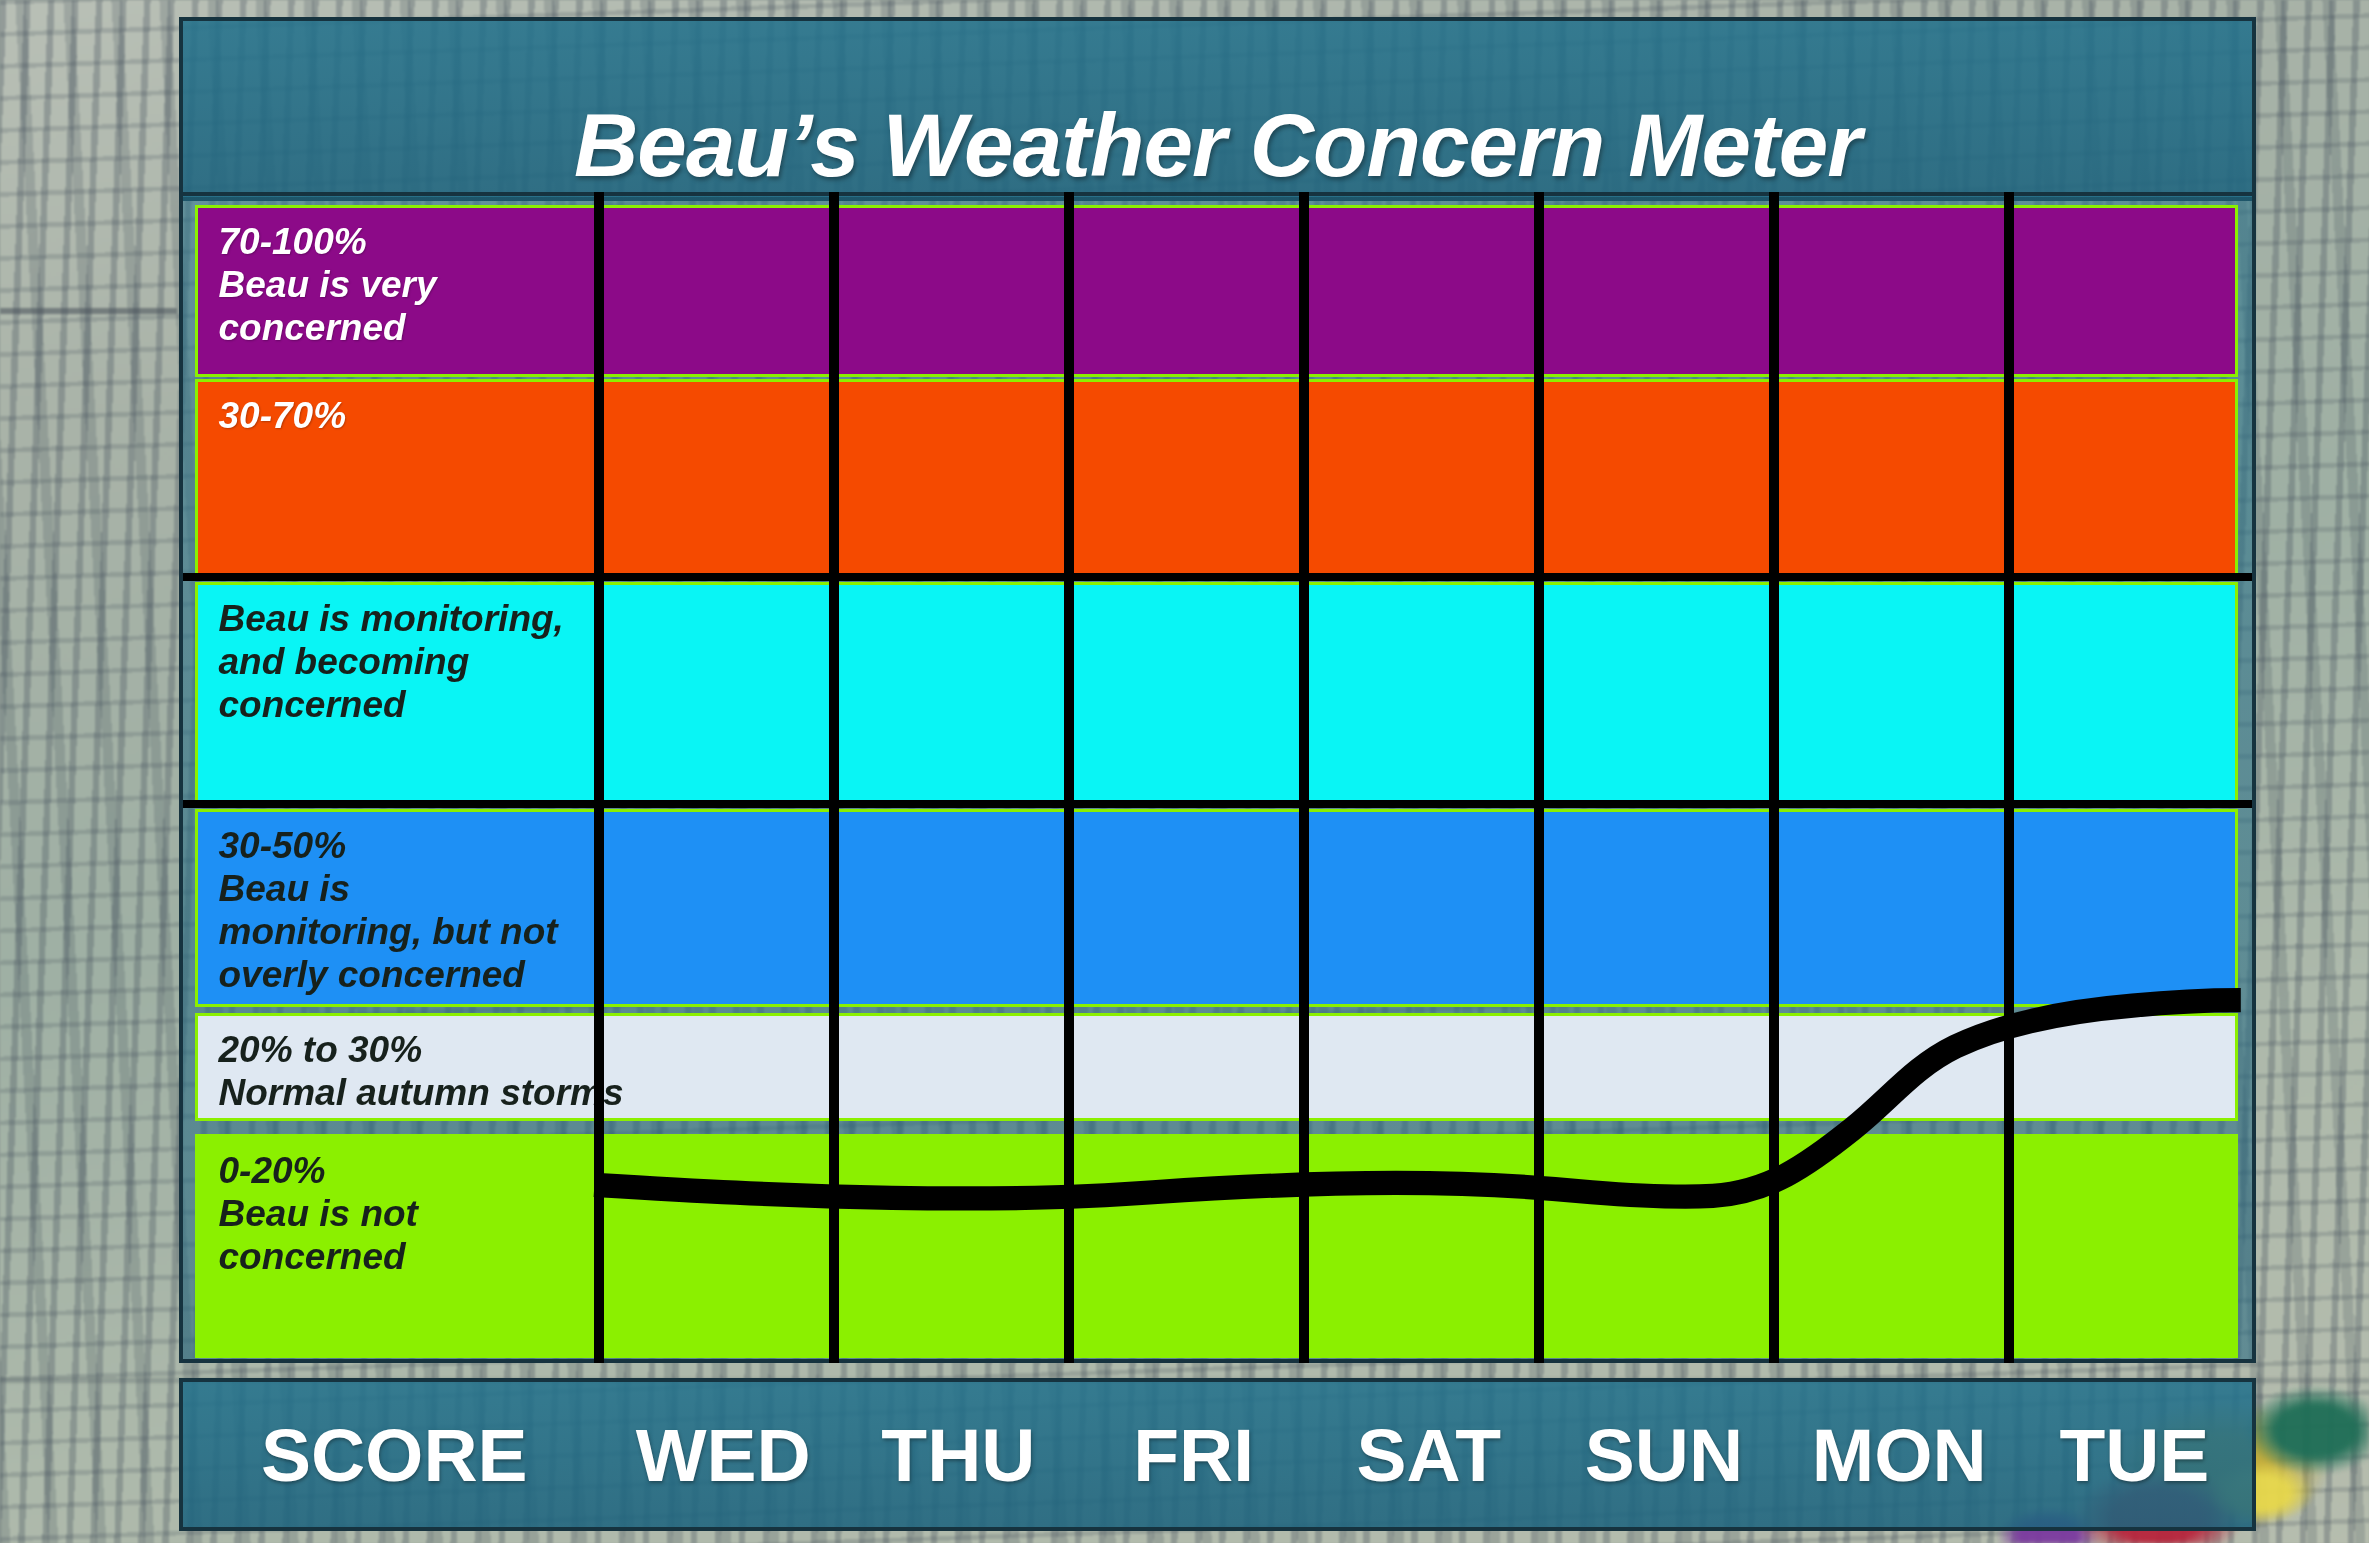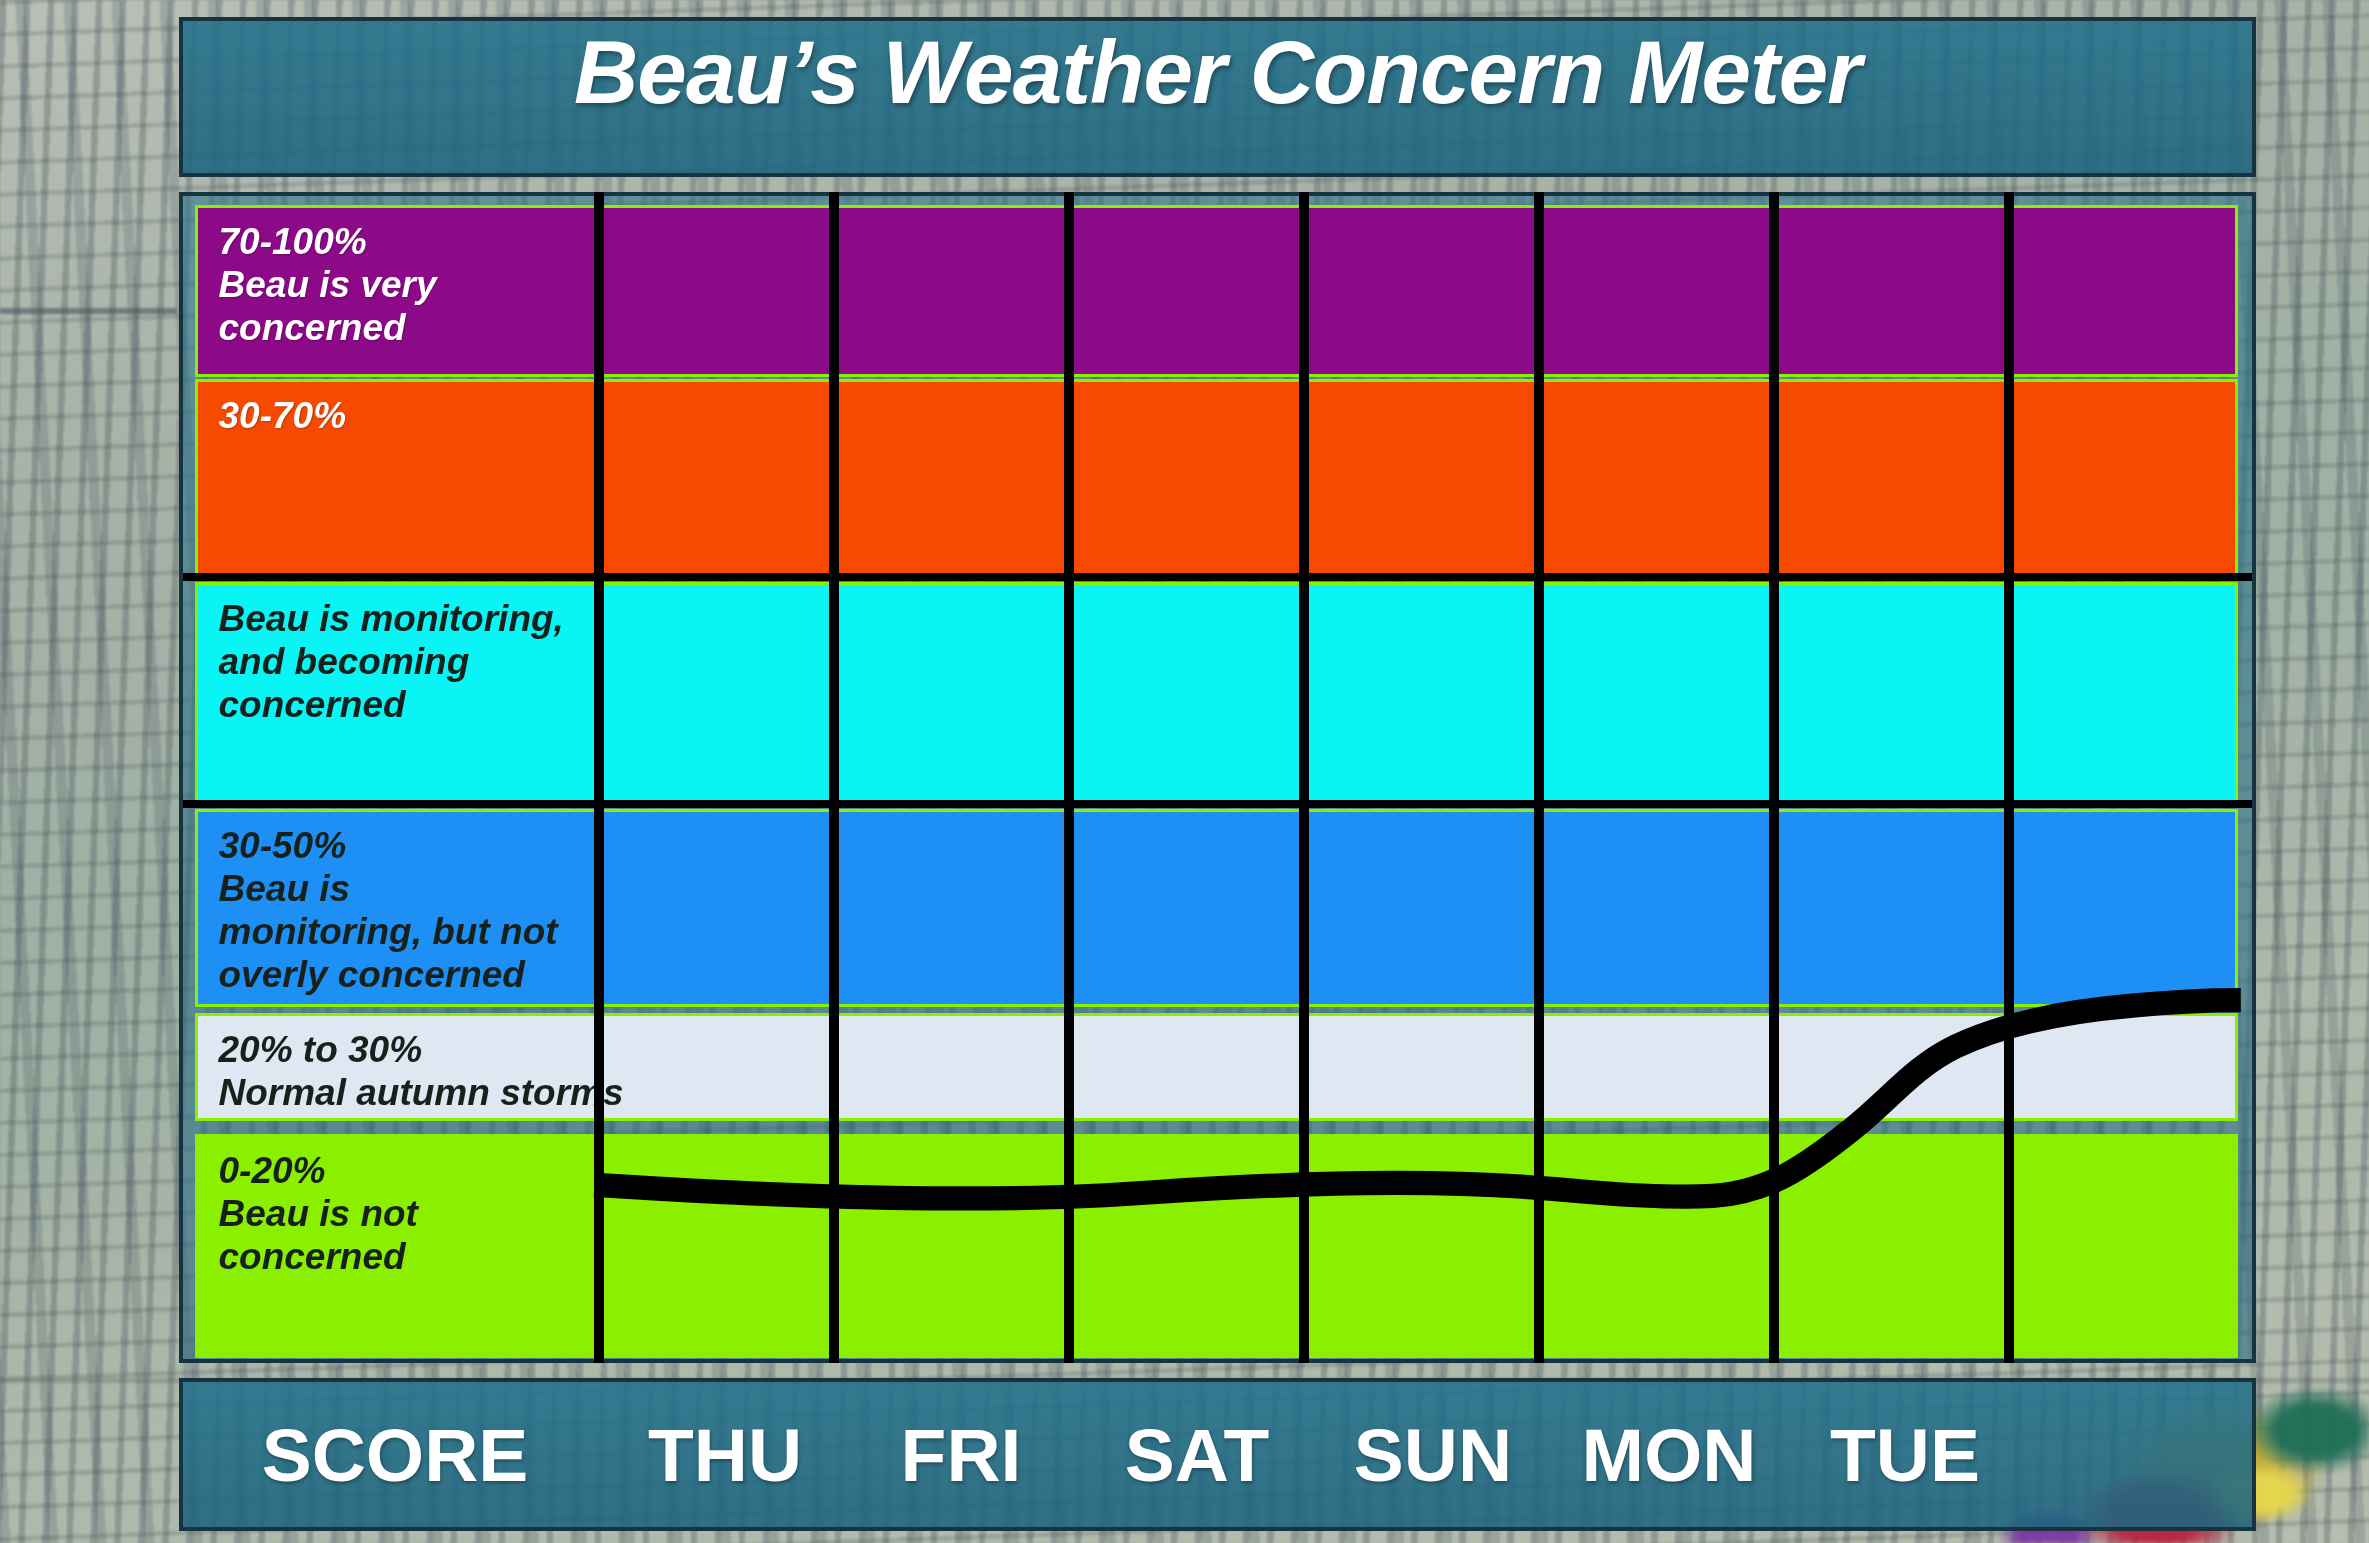--- a/index.html
+++ b/index.html
@@ -25,22 +25,22 @@
       radial-gradient(ellipse 65px 37px at 18% 96%, #7c3aa0 0 45%, rgba(124,58,160,0) 80%),
       radial-gradient(ellipse 140px 84px at 62% 60%, #c8b03a 0 35%, rgba(200,176,58,0) 78%);
     filter:blur(2.8px);opacity:.95;}
   #bg-left-road{position:absolute;left:0;top:308px;width:177px;height:5.6px;background:rgba(70,78,88,.55);filter:blur(0.9px);}
   #bg-road2{position:absolute;left:0;top:1378px;width:2370px;height:4.7px;background:rgba(80,88,96,.30);filter:blur(1.4px);}
 
   
   .panel{position:absolute;border:4.7px solid #16333f;
     background:linear-gradient(180deg,rgba(36,114,140,.88),rgba(30,100,126,.88));
     box-sizing:border-box;}
-  #title-bar{left:179px;top:17px;width:2077px;height:160px;
-    display:flex;align-items:flex-start;justify-content:center;}
+  #title-bar{left:179px;top:17px;width:2077px;height:184px;
+    display:flex;align-items:flex-end;justify-content:center;}
   #title-text{color:#fff;font-size:89px;font-weight:bold;font-style:italic;
     letter-spacing:-0.9px;white-space:nowrap;text-shadow:1.9px 2.8px 4.7px rgba(0,0,0,.35);}
 
   #footer-bar{left:179px;top:1378px;width:2077px;height:153px;}
   #footer-row{position:absolute;inset:0;display:flex;align-items:center;}
   .day-cell{color:#fff;font-size:75px;font-weight:bold;text-align:center;
     white-space:nowrap;text-shadow:0.9px 1.9px 3.7px rgba(0,0,0,.35);}
   #score-cell{width:424px;}
   .day-cell.d{width:236px;}
 
@@ -129,20 +129,21 @@
              C 1700 1068, 1740 1040, 1790 1000
              C 1830 968, 1855 934, 1900 912
              C 1950 888, 2020 874, 2090 868
              C 2130 864, 2170 862, 2206 862" fill="none" stroke="#000000" stroke-width="26" stroke-linecap="butt" stroke-linejoin="round"></path>
   </svg>
 </div>
 
 <div class="panel" id="footer-bar">
   <div id="footer-row">
     <div class="day-cell" id="score-cell">SCORE</div>
+  <div class="day-cell d">WED</div>
       <div class="day-cell d">THU</div>
       <div class="day-cell d">FRI</div>
       <div class="day-cell d">SAT</div>
       <div class="day-cell d">SUN</div>
       <div class="day-cell d">MON</div>
       <div class="day-cell d">TUE</div>
     </div>
 </div>
 
 

